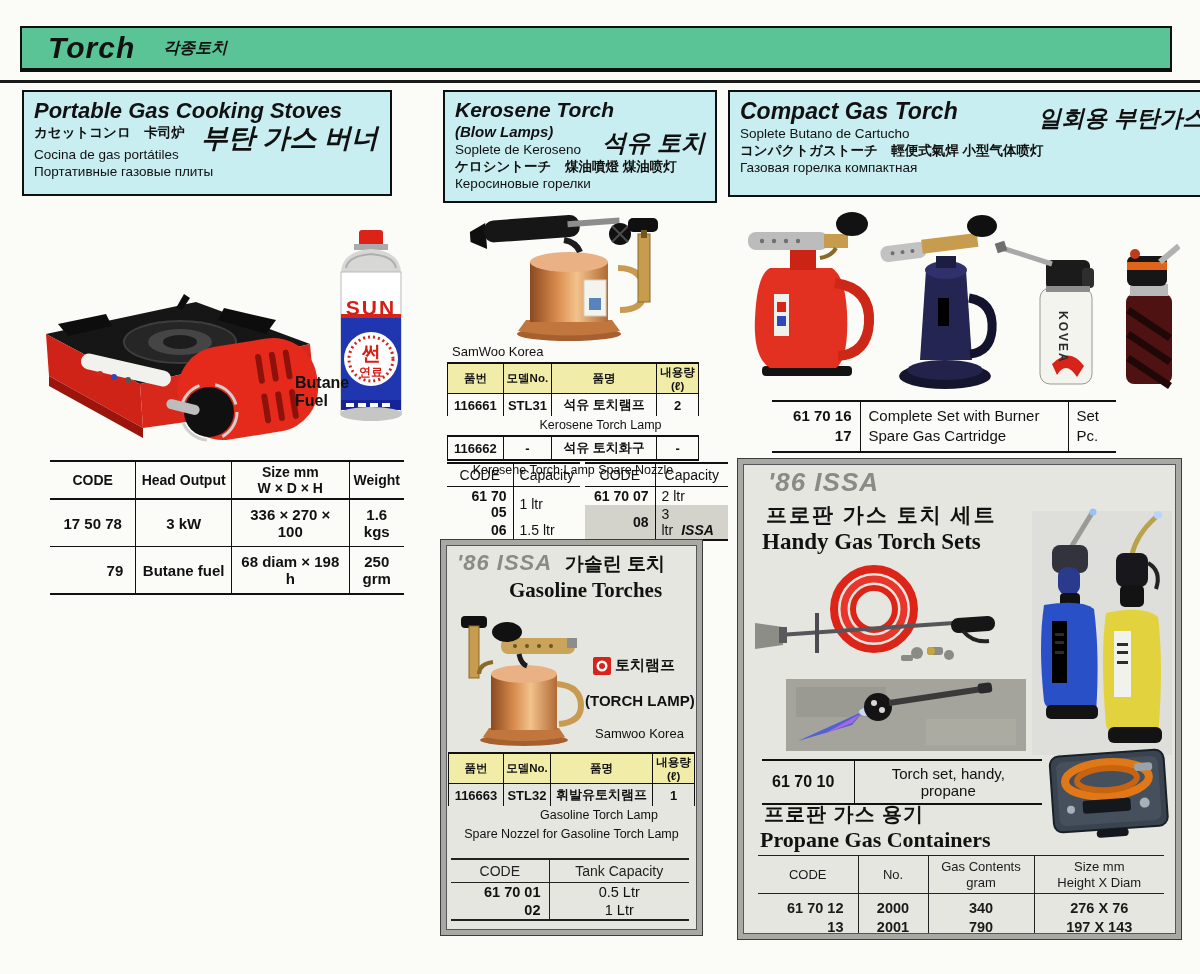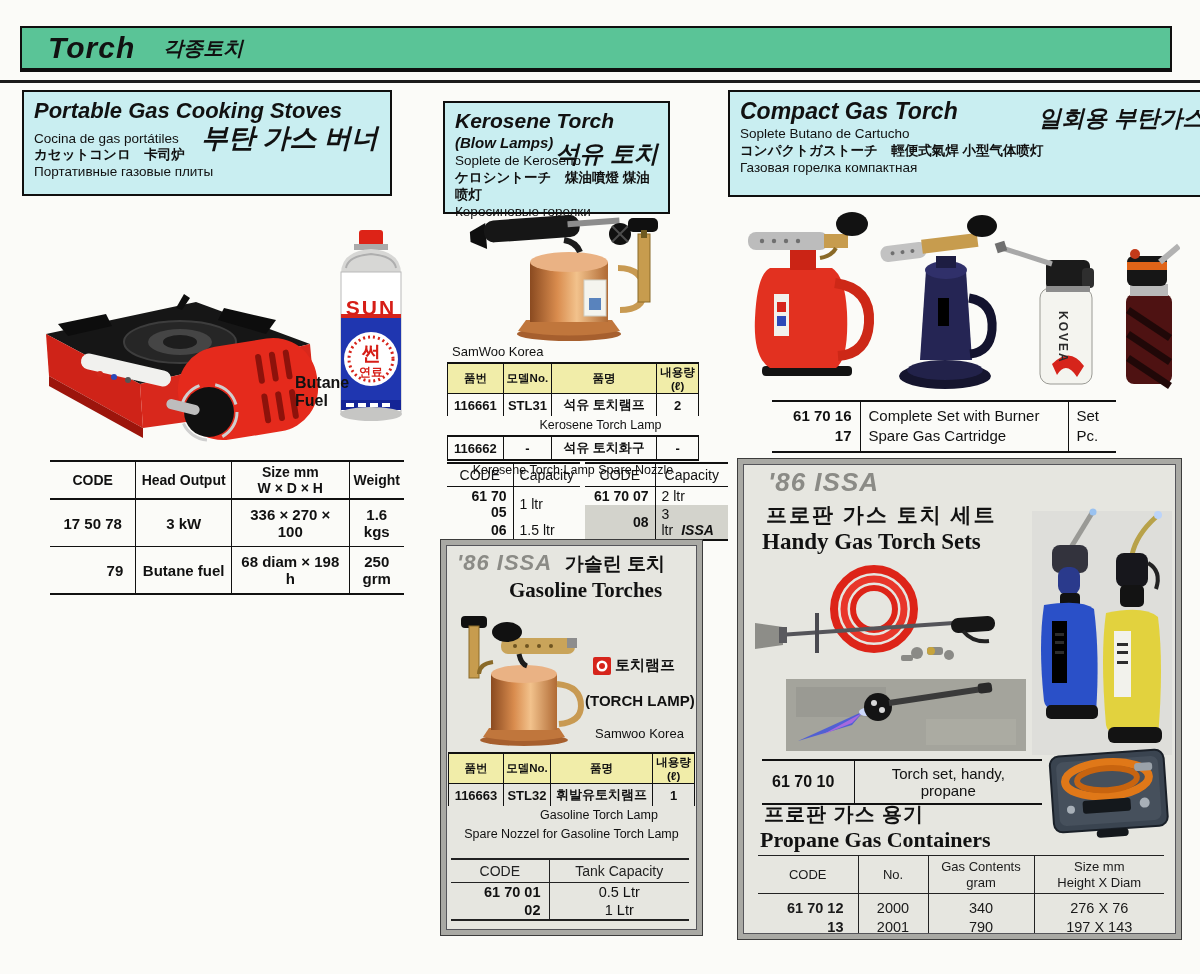--- a/index.html
+++ b/index.html
@@ -1,20 +1,20 @@
 <!DOCTYPE html>
 <html><head>
 <meta charset="utf-8">
 <style>
   body{margin:0;background:#888;}
   .page{position:relative;width:1200px;height:974px;background:#fbfbf8;font-family:"Liberation Sans",sans-serif;color:#111;overflow:hidden;margin:0 auto;}
   
   .header-bar{position:absolute;left:20px;top:26px;width:1152px;height:46px;background:#5ac497;border:2px solid #0f0f0f;border-bottom-width:4px;display:flex;align-items:center;gap:28px;padding-left:26px;box-sizing:border-box;}
   .header-title{font-size:30px;font-weight:bold;font-style:italic;letter-spacing:1px;}
-  .header-sub{font-size:20px;font-weight:bold;font-style:italic;text-align:right;}
+  .header-sub{font-size:16px;font-weight:bold;font-style:italic;text-align:right;}
   .header-rule{position:absolute;left:0;top:80px;width:1200px;height:3px;background:#1b1b1b;}
   
   .info-box{position:absolute;background:#c9eef1;border:2px solid #0f0f0f;box-sizing:border-box;padding:5px 10px;line-height:1.25;}
   .ib-title{font-weight:bold;font-style:italic;font-size:21px;}
   .ib-sub{font-weight:bold;font-style:italic;font-size:15px;}
   .ib-ko{position:absolute;font-weight:bold;font-size:26px;font-style:italic;}
   .ib-line{font-size:13.5px;}
   .ib-line.b{font-weight:bold;}
   
   .abs{position:absolute;}
@@ -55,21 +55,21 @@
   .ko-bold{font-weight:bold;}
   
   .tank-t{border-collapse:collapse;border-top:2px solid #222;border-bottom:2px solid #222;}
   .tank-t th{font-weight:normal;font-size:14px;border-bottom:1.5px solid #222;padding:3px 8px;color:#222;}
   .tank-t th+th,.tank-t td+td{border-left:1.5px solid #222;}
   .tank-t td{font-size:14.5px;padding:1px 8px;text-align:center;}
   .tank-t td.cd{font-weight:bold;text-align:right;}
   .bt-t{border-collapse:collapse;border-top:1.5px solid #222;border-bottom:2.5px solid #222;text-align:center;color:#1a1a1a;}
   .bt-t th{font-weight:normal;font-size:13px;border-bottom:1.5px solid #222;padding:3px 4px;line-height:1.2;}
   .bt-t th+th,.bt-t td+td{border-left:1px solid #222;}
-  .bt-t td{font-size:14.5px;padding:5px 4px;line-height:1.3;}
+  .bt-t td{font-size:14.5px;padding:5px 4px;line-height:1.3;font-weight:bold;}
   .bt-t td.cd{font-weight:bold;text-align:right;padding-right:14px;}
   
   .ov{position:absolute;text-align:center;}
   .sun-brand{color:#d61e17;font-weight:bold;font-size:21px;letter-spacing:2px;width:100%;margin-top:16px;}
   .sun-glyph{color:#d61e17;font-weight:bold;width:100%;}
   .kovea-brand{color:#2a2a2a;font-weight:bold;font-size:12px;letter-spacing:2px;writing-mode:vertical-rl;}
   .butane-label{font-weight:bold;font-size:16px;line-height:1.15;margin-left:14px;}
   .maker-label{font-size:13px;}
   .logo-row{display:flex;align-items:center;gap:4px;}
   .logo-text{font-weight:bold;font-size:15px;}
@@ -82,22 +82,22 @@
 
   <div class="header-bar">
     <span class="header-title">Torch</span>
     <span class="header-sub">각종토치</span>
   </div>
   <div class="header-rule"></div>
 
   <div class="info-box" style="left:22px;top:90px;width:370px;height:106px;">
     <div class="ib-title" style="font-size:22px;">Portable Gas Cooking Stoves</div>
     <div class="ib-ko" style="right:12px;top:30px;font-size:27px;">부탄 가스 버너</div>
+    <div class="ib-line b">カセットコンロ　卡司炉</div>
     <div class="ib-line" style="margin-top:6px;">Cocina de gas portátiles</div>
-    <div class="ib-line b">カセットコンロ　卡司炉</div>
     <div class="ib-line">Портативные газовые плиты</div>
   </div>
 
   <div class="img-wrap" style="left:28px;top:216px;width:302px;height:235px;">
     <svg width="302" height="235" viewBox="0 0 302 235">
       <polygon points="18,118 168,86 282,128 112,168" fill="#161616"></polygon>
       <ellipse cx="152" cy="126" rx="56" ry="21" fill="#262626" stroke="#3d3d3d" stroke-width="2"></ellipse>
       <ellipse cx="152" cy="126" rx="32" ry="13" fill="#454545"></ellipse>
       <ellipse cx="152" cy="126" rx="17" ry="7" fill="#1d1d1d"></ellipse>
       <path d="M30,108 L78,98 L84,110 L40,120 Z" fill="#0d0d0d"></path>
@@ -183,21 +183,21 @@
       </tr>
       <tr class="r2">
         <td class="rt">79</td>
         <td>Butane fuel</td>
         <td>68 diam × 198 h</td>
         <td>250 grm</td>
       </tr>
     </tbody>
   </table>
 
-  <div class="info-box" style="left:443px;top:90px;width:227px;height:113px;margin-top:11px;">
+  <div class="info-box" style="left:443px;top:90px;width:274px;height:113px;">
     <div class="ib-title">Kerosene Torch</div>
     <div class="ib-sub">(Blow Lamps)</div>
     <div class="ib-ko" style="right:10px;top:36px;font-size:24px;">석유 토치</div>
     <div class="ib-line">Soplete de Keroseno</div>
     <div class="ib-line b">ケロシントーチ　煤油噴燈 煤油喷灯</div>
     <div class="ib-line">Керосиновые горелки</div>
   </div>
 
   <div class="img-wrap" style="left:468px;top:206px;width:218px;height:136px;">
     <svg width="218" height="136" viewBox="0 0 218 136">

